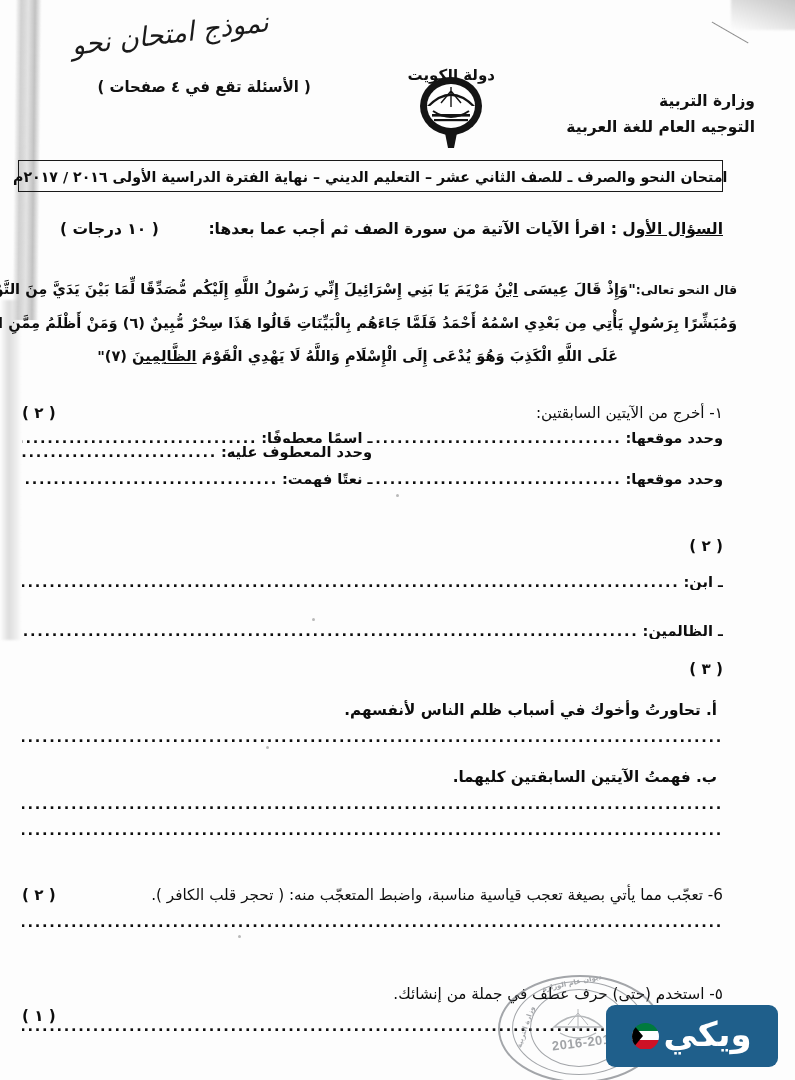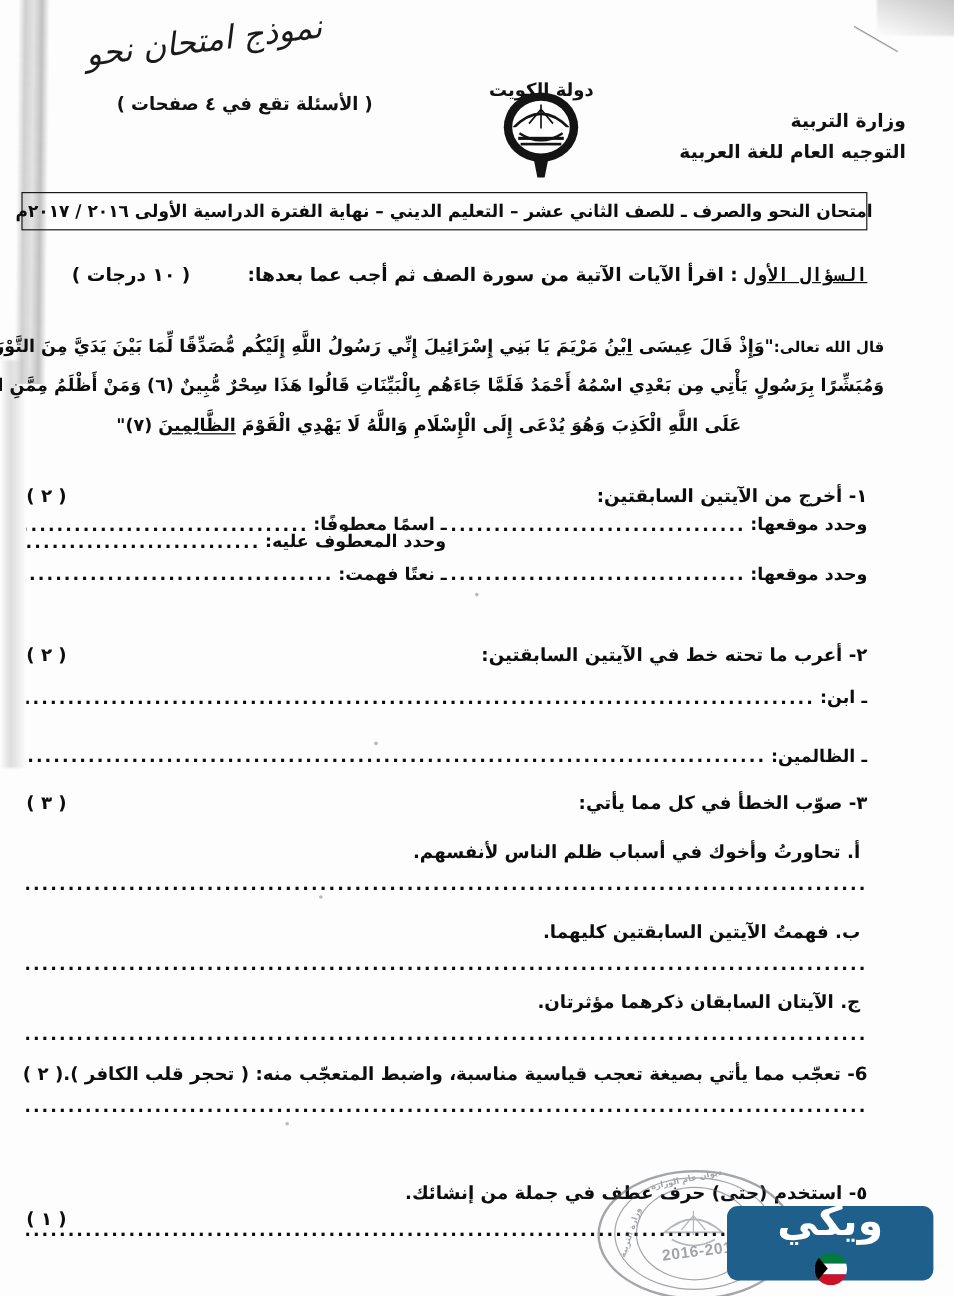--- a/index.html
+++ b/index.html
@@ -152,21 +152,21 @@
     display: flex;
     justify-content: space-between;
     align-items: baseline;
   }
   .q1-head .label {
     font-size: 15.5px;
     font-weight: bold;
     color: #0d0d0d;
     white-space: nowrap;
   }
-  .q1-head .label .u { text-decoration: underline; font-family: Liberation Mono, monospace; }
+  .q1-head .label .u { text-decoration: underline; }
   .q1-head .marks {
     font-size: 15.5px;
     font-weight: bold;
     color: #0d0d0d;
     white-space: nowrap;
   }
 
   
   .ayat {
     position: absolute;
@@ -195,21 +195,21 @@
     right: 72px;
     left: 22px;
   }
   .q-row {
     display: flex;
     justify-content: space-between;
     align-items: baseline;
   }
   .q-text {
     font-size: 15.2px;
-    font-weight: bold;
+    font-weight: normal;
     color: #0d0d0d;
     white-space: nowrap;
   }
   .q-marks {
     font-size: 15.2px;
     font-weight: bold;
     color: #0d0d0d;
     white-space: nowrap;
   }
   .sub-line {
@@ -315,21 +315,20 @@
     top: 1005px;
     width: 172px;
     height: 62px;
     background: #1f5f8b;
     border-radius: 9px;
     display: flex;
     align-items: center;
     justify-content: center;
     gap: 4px;
     direction: rtl;
-    flex-direction: column;
   }
   .wiki-text {
     font-size: 34px;
     font-weight: bold;
     color: #ffffff;
     letter-spacing: -1px;
     line-height: 1;
     padding-bottom: 5px;
   }
   .wiki-flag {
@@ -393,21 +392,21 @@
   <div class="title-box">
     <span class="title-text">امتحان النحو والصرف ـ للصف الثاني عشر – التعليم الديني – نهاية الفترة الدراسية الأولى ٢٠١٦ / ٢٠١٧م</span>
   </div>
 
   <div class="q1-head">
     <span class="label"><span class="u">السؤال الأول</span><span> : اقرأ الآيات الآتية من سورة الصف ثم أجب عما بعدها:</span></span>
     <span class="marks">( ١٠ درجات )</span>
   </div>
 
   <div class="ayat">
-    <span class="ln l1"><span class="lead">قال الله تعالى:</span><span>"وَإِذْ قَالَ عِيسَى </span><span class="u">ابْنُ</span><span> مَرْيَمَ يَا بَنِي إِسْرَائِيلَ إِنِّي رَسُولُ اللَّهِ إِلَيْكُم مُّصَدِّقًا لِّمَا بَيْنَ يَدَيَّ مِنَ التَّوْرَاةِ</span></span>
+    <span class="ln l1"><span class="lead">قال النحو تعالى:</span><span>"وَإِذْ قَالَ عِيسَى </span><span class="u">ابْنُ</span><span> مَرْيَمَ يَا بَنِي إِسْرَائِيلَ إِنِّي رَسُولُ اللَّهِ إِلَيْكُم مُّصَدِّقًا لِّمَا بَيْنَ يَدَيَّ مِنَ التَّوْرَاةِ</span></span>
     <span class="ln l2">وَمُبَشِّرًا بِرَسُولٍ يَأْتِي مِن بَعْدِي اسْمُهُ أَحْمَدُ فَلَمَّا جَاءَهُم بِالْبَيِّنَاتِ قَالُوا هَذَا سِحْرٌ مُّبِينٌ (٦) وَمَنْ أَظْلَمُ مِمَّنِ افْتَرَى</span>
     <span class="ln l3"><span>عَلَى اللَّهِ الْكَذِبَ وَهُوَ يُدْعَى إِلَى الْإِسْلَامِ وَاللَّهُ لَا يَهْدِي الْقَوْمَ </span><span class="u">الظَّالِمِينَ</span><span> (٧)"</span></span>
   </div>
 
   <div class="q" style="top:404px;">
     <div class="q-row">
       <span class="q-text">١- أخرج من الآيتين السابقتين:</span>
       <span class="q-marks">( ٢ )</span>
     </div>
     <div class="sub-line">
@@ -432,43 +431,40 @@
     </div>
   </div>
 
   <div style="position:absolute;top:443px;left:22px;width:350px;font-size:14.6px;font-weight:bold;color:#0d0d0d;background:#fdfdfd;white-space:nowrap;overflow:hidden;display:flex;align-items:baseline;">
     <span class="lbl">وحدد المعطوف عليه:</span>
     <span class="dots" style="flex:1 1 auto;overflow:hidden;letter-spacing:1.7px;margin-right:4px;">..............................................................................................................................</span>
   </div>
 
   <div class="q" style="top:537px;">
     <div class="q-row">
-      <span class="q-text">٢- أعرب ما تحته خط في الآيتين السابقتين:</span>
       <span class="q-marks">( ٢ )</span>
     </div>
     <div class="full-line" style="margin-top:18px;">
       <span class="lbl">ـ ابن:</span>
       <span class="dots">..............................................................................................................................</span>
     </div>
     <div class="full-line" style="margin-top:32px;">
       <span class="lbl">ـ الظالمين:</span>
       <span class="dots">..............................................................................................................................</span>
     </div>
   </div>
 
   <div class="q" style="top:660px;">
     <div class="q-row">
-      <span class="q-text">٣- صوّب الخطأ في كل مما يأتي:</span>
       <span class="q-marks">( ٣ )</span>
     </div>
     <div class="item-text">أ.  تحاورتُ وأخوك في أسباب ظلم الناس لأنفسهم.</div>
     <div class="answer-dots">..............................................................................................................................</div>
     <div class="item-text" style="">ب. فهمتُ الآيتين السابقتين كليهما.</div>
     <div class="answer-dots">..............................................................................................................................</div>
-    <div class="item-text" style="margin-top:14px;">ج. الآيتان السابقان ذكرهما مؤثرتان.</div>
     <div class="answer-dots">..............................................................................................................................</div>
   </div>
 
   <div class="q" style="top:886px;">
     <div class="q-row">
       <span class="q-text">6- تعجّب مما يأتي بصيغة تعجب قياسية مناسبة، واضبط المتعجّب منه: ( تحجر قلب الكافر ).</span>
       <span class="q-marks">( ٢ )</span>
     </div>
     <div class="answer-dots">..............................................................................................................................</div>
   </div>

